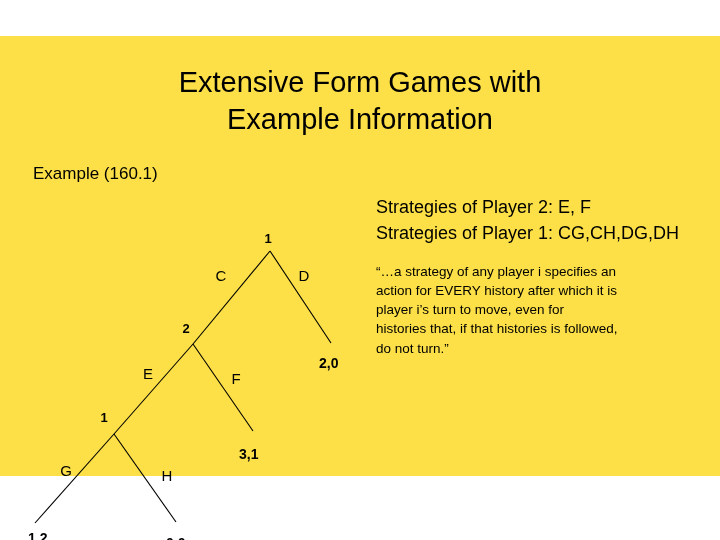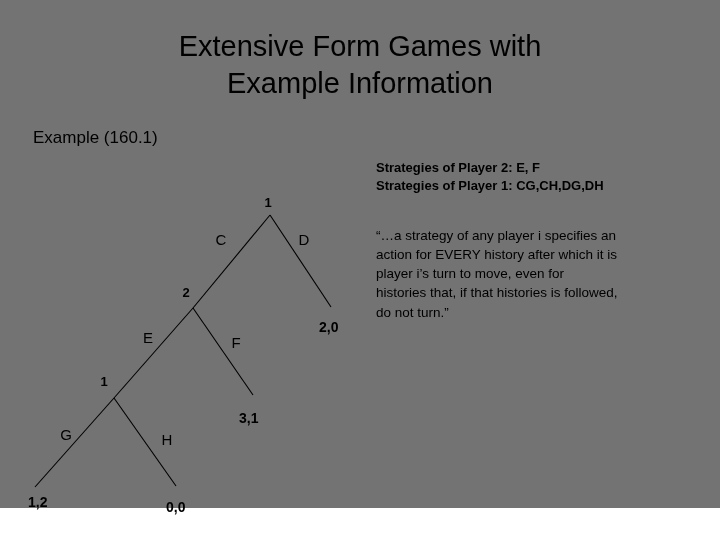--- a/index.html
+++ b/index.html
@@ -13,22 +13,23 @@
     height: 540px;
     position: relative;
     overflow: hidden;
     font-family: "Liberation Sans", sans-serif;
     color: #000000;
   }
   .slide {
     position: absolute;
     inset: 0;
     width: 720px;
-    height: 508px;
-    background: #737373;
+    height: 440px;
+    background: #fde047;
+    margin-top: 36px;
   }
 
   
   .title-block {
     position: absolute;
     left: 60px;
     top: 28px;
     width: 600px;
     text-align: center;
     font-size: 29px;
@@ -47,22 +48,22 @@
     font-weight: 400;
     white-space: nowrap;
   }
 
   
   .strategies-block {
     position: absolute;
     left: 376px;
     top: 159px;
     width: 330px;
-    font-size: 13px;
-    font-weight: bold;
+    font-size: 18px;
+    font-weight: normal;
     line-height: 1.42;
   }
   .strategies-line { display: block; white-space: nowrap; }
 
   .quote-block {
     position: absolute;
     left: 376px;
     top: 226px;
     width: 330px;
     font-size: 13.5px;

